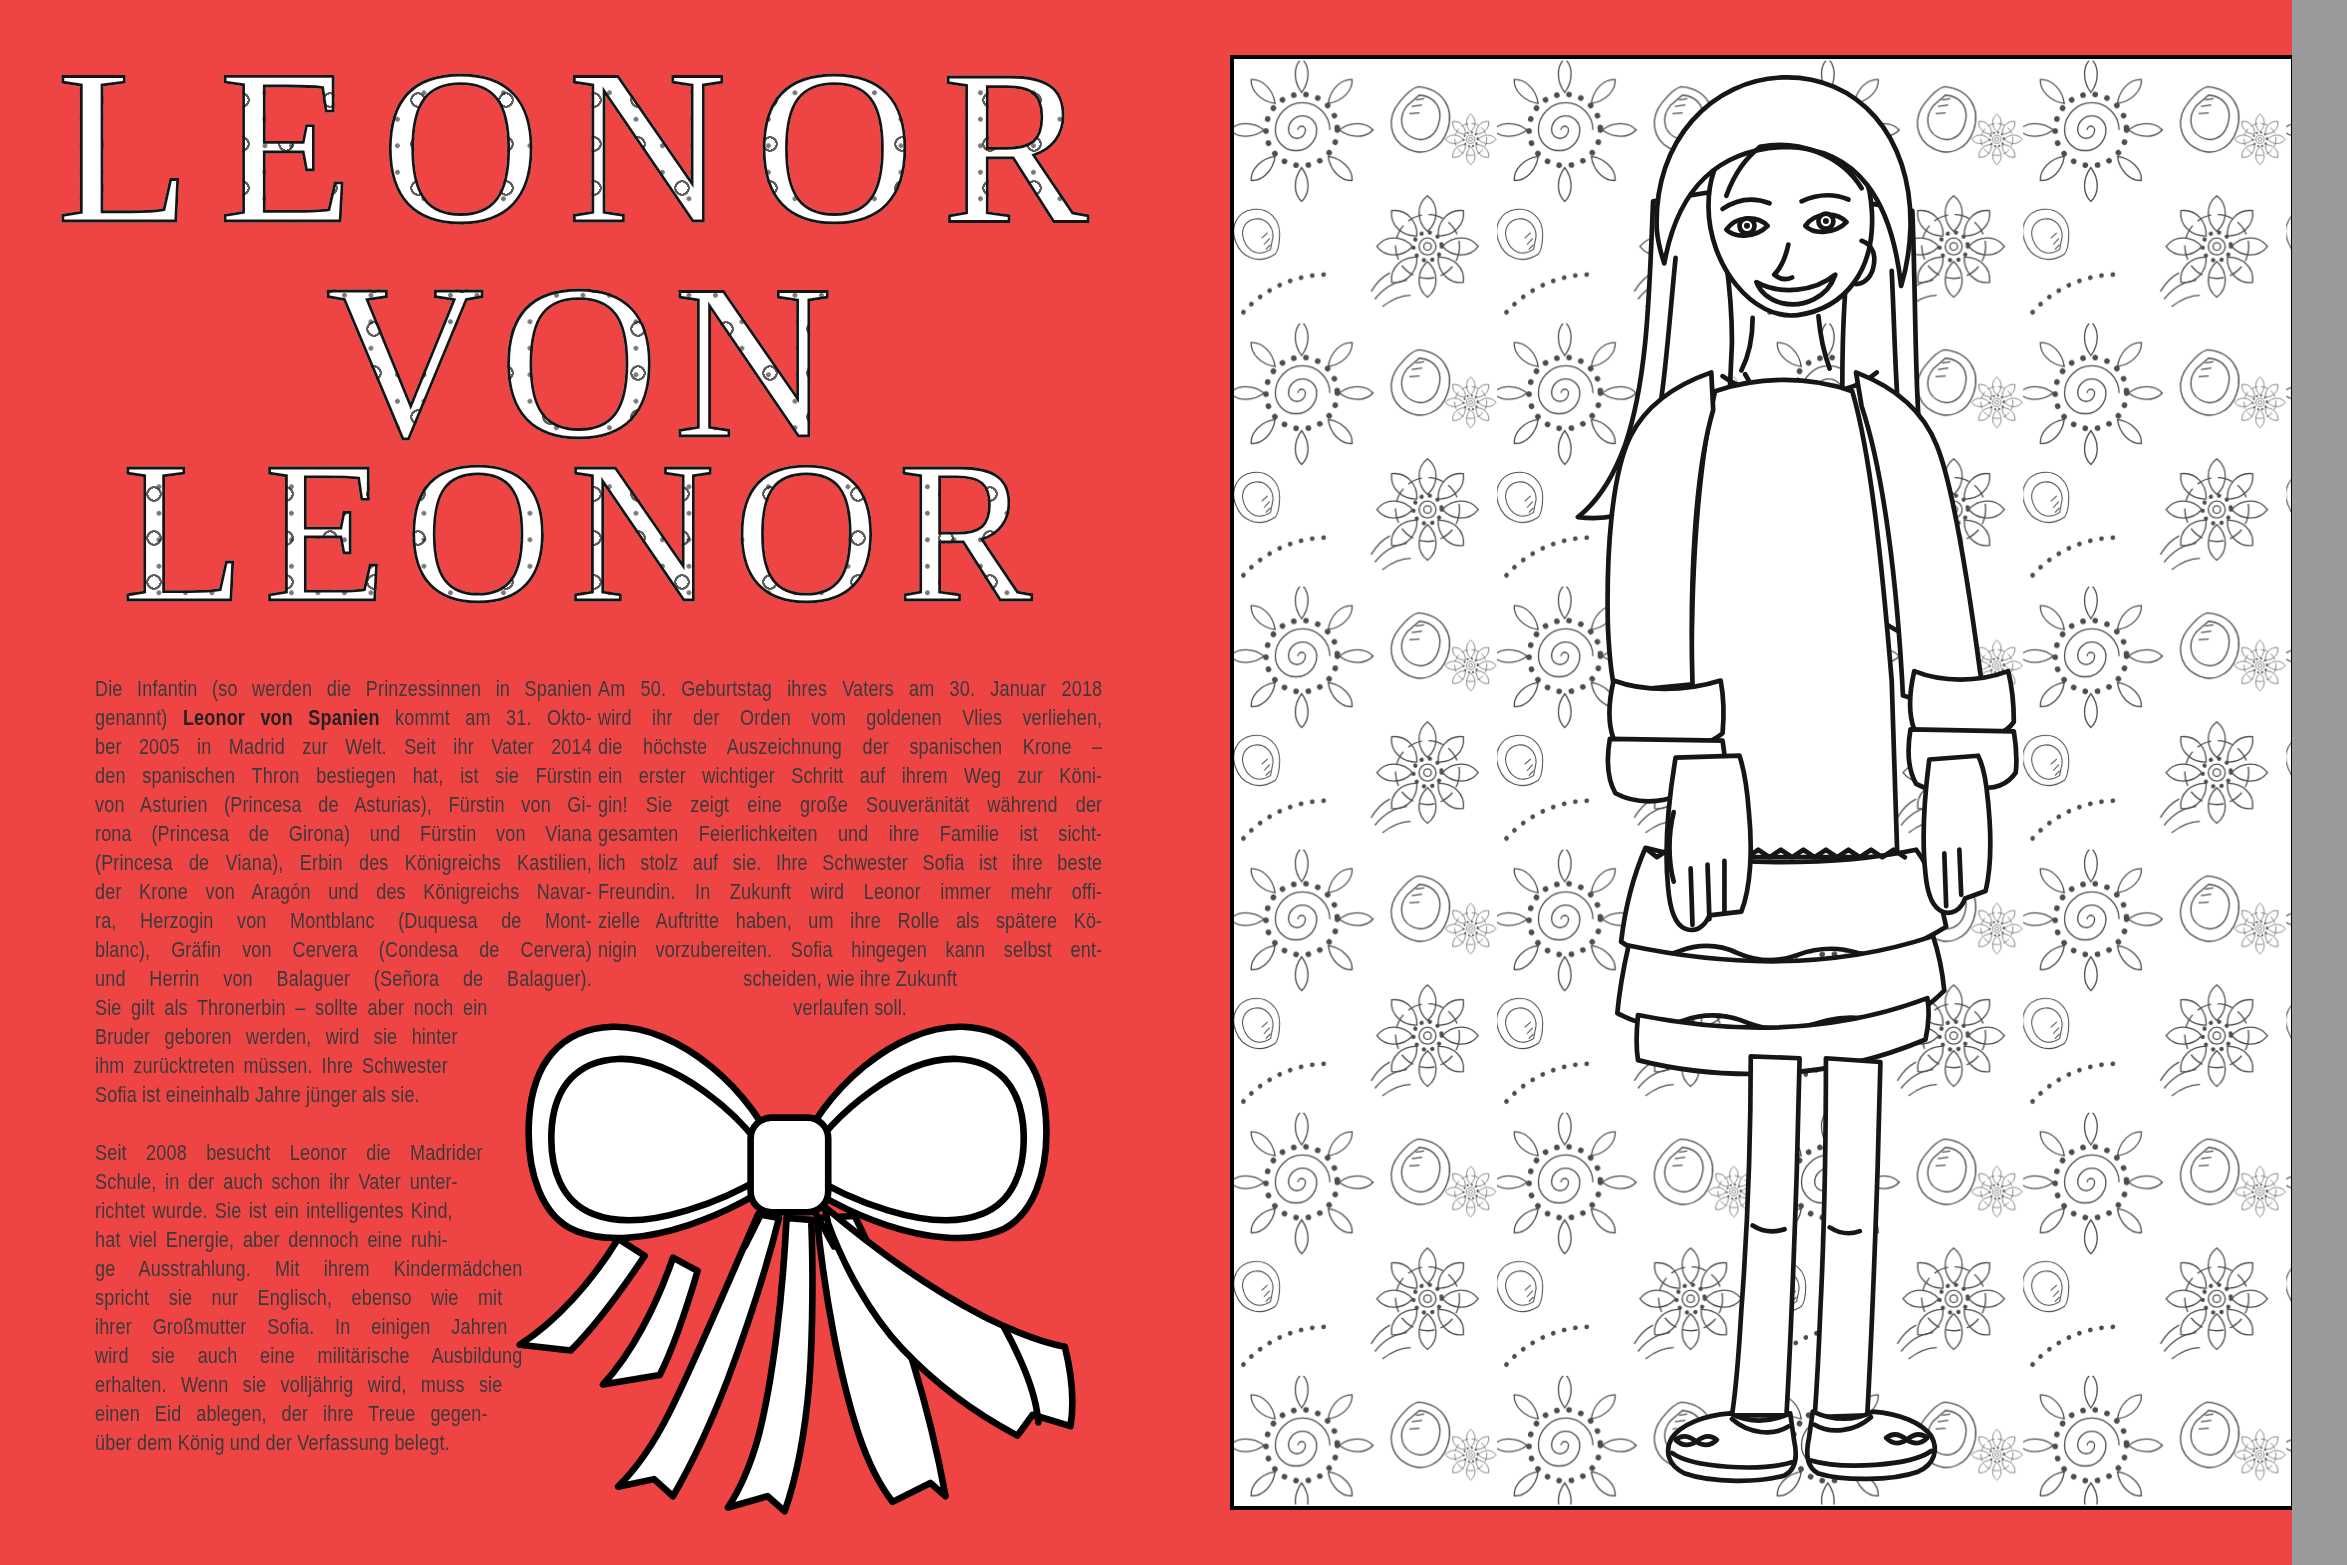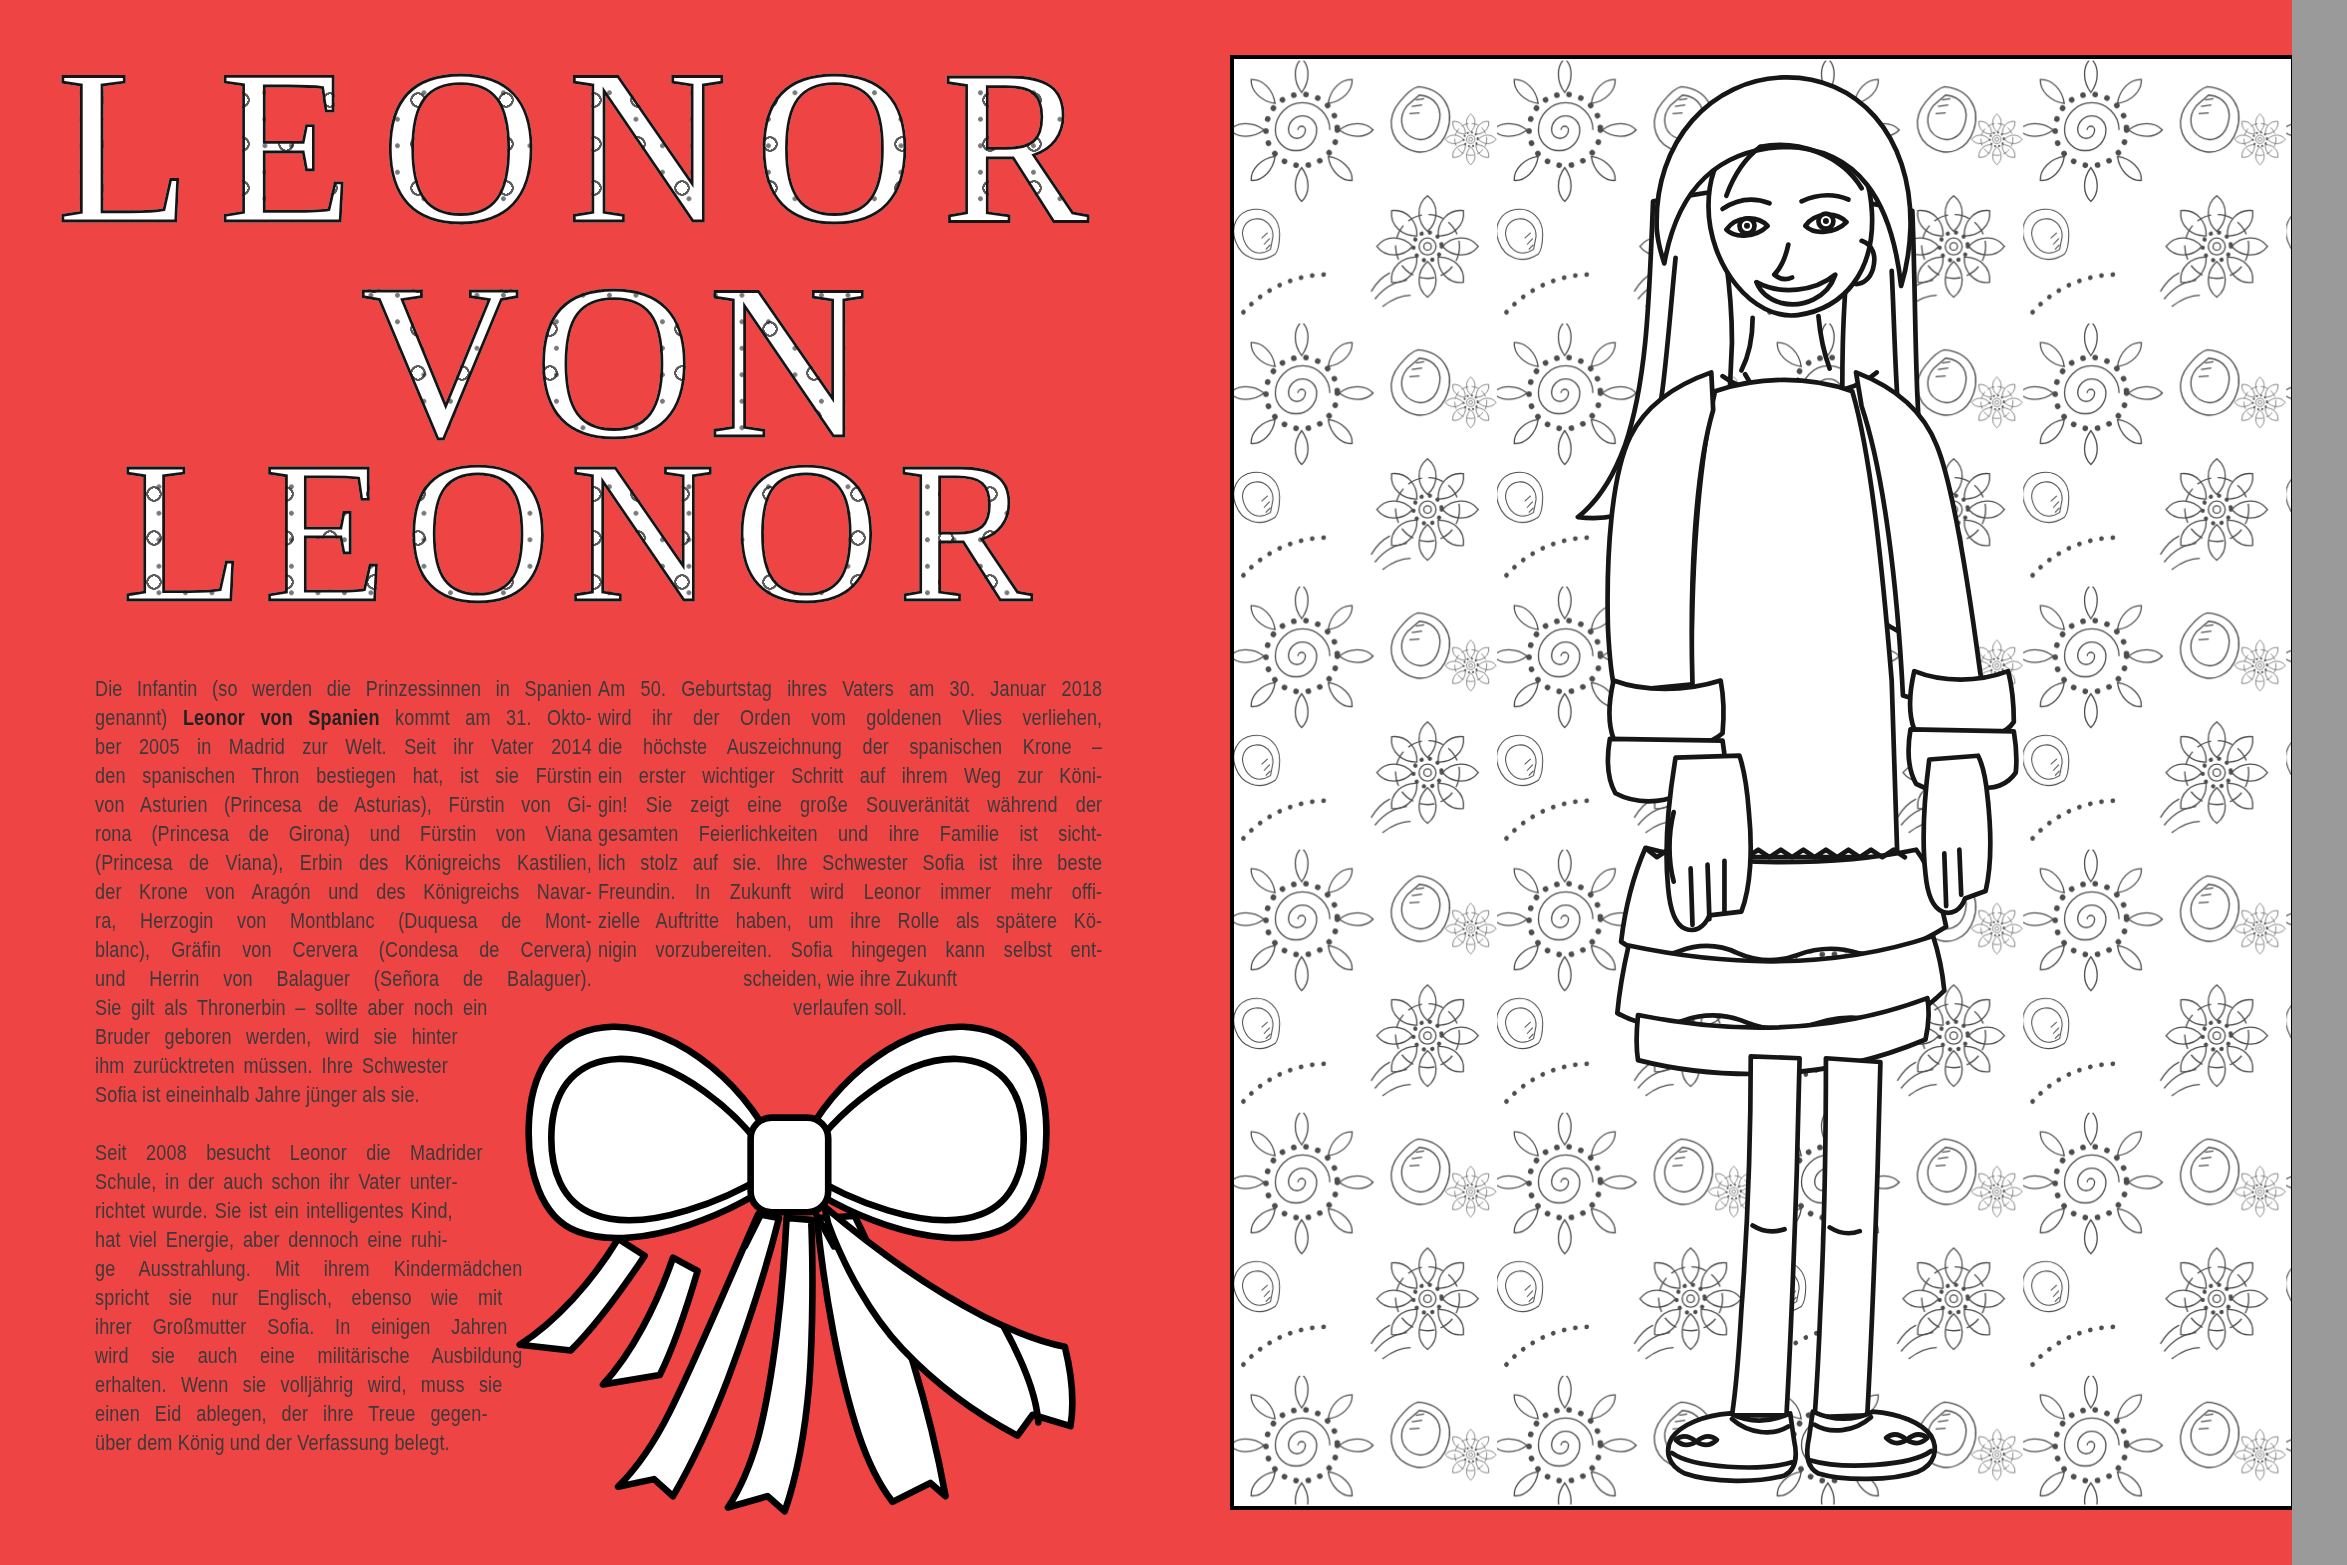--- a/index.html
+++ b/index.html
@@ -13,21 +13,21 @@
     -webkit-text-stroke:2.8px #151515;
     background-color:#fff;
     background-image:
       radial-gradient(circle, rgba(255,255,255,0) 0 5.7px, rgba(30,30,30,.72) 5.7px 7.6px, rgba(255,255,255,0) 8px),
       radial-gradient(circle, rgba(30,30,30,.6) 0 2.1px, rgba(255,255,255,0) 2.6px);
     background-size:44px 44px, 26.5px 26.5px;
     background-position:0 0, 13.2px 19px;
     -webkit-background-clip:text;background-clip:text;
   }
   .row1{top:34px;font-size:220px;line-height:227px;letter-spacing:28px;}
-  .row2{top:263px;font-size:220px;line-height:199px;letter-spacing:15px;padding-left:35px;}
+  .row2{top:263px;font-size:220px;line-height:199px;letter-spacing:15px;}
   .row3{top:428px;font-size:201px;line-height:208px;letter-spacing:19px;}
   
   .col{position:absolute;top:674px;color:#3a3a3a;font-size:22px;line-height:29px;
        letter-spacing:0.2px;transform:scaleX(0.82);transform-origin:0 0;}
   .col1{left:95px;width:606px;}
   .col2{left:598px;width:615px;}
   .tl{height:29px;overflow:visible;}
   .a-j{text-align:justify;text-align-last:justify;}
   .a-l{text-align:justify;text-align-last:left;}
   .a-c{text-align:center;text-align-last:center;}

